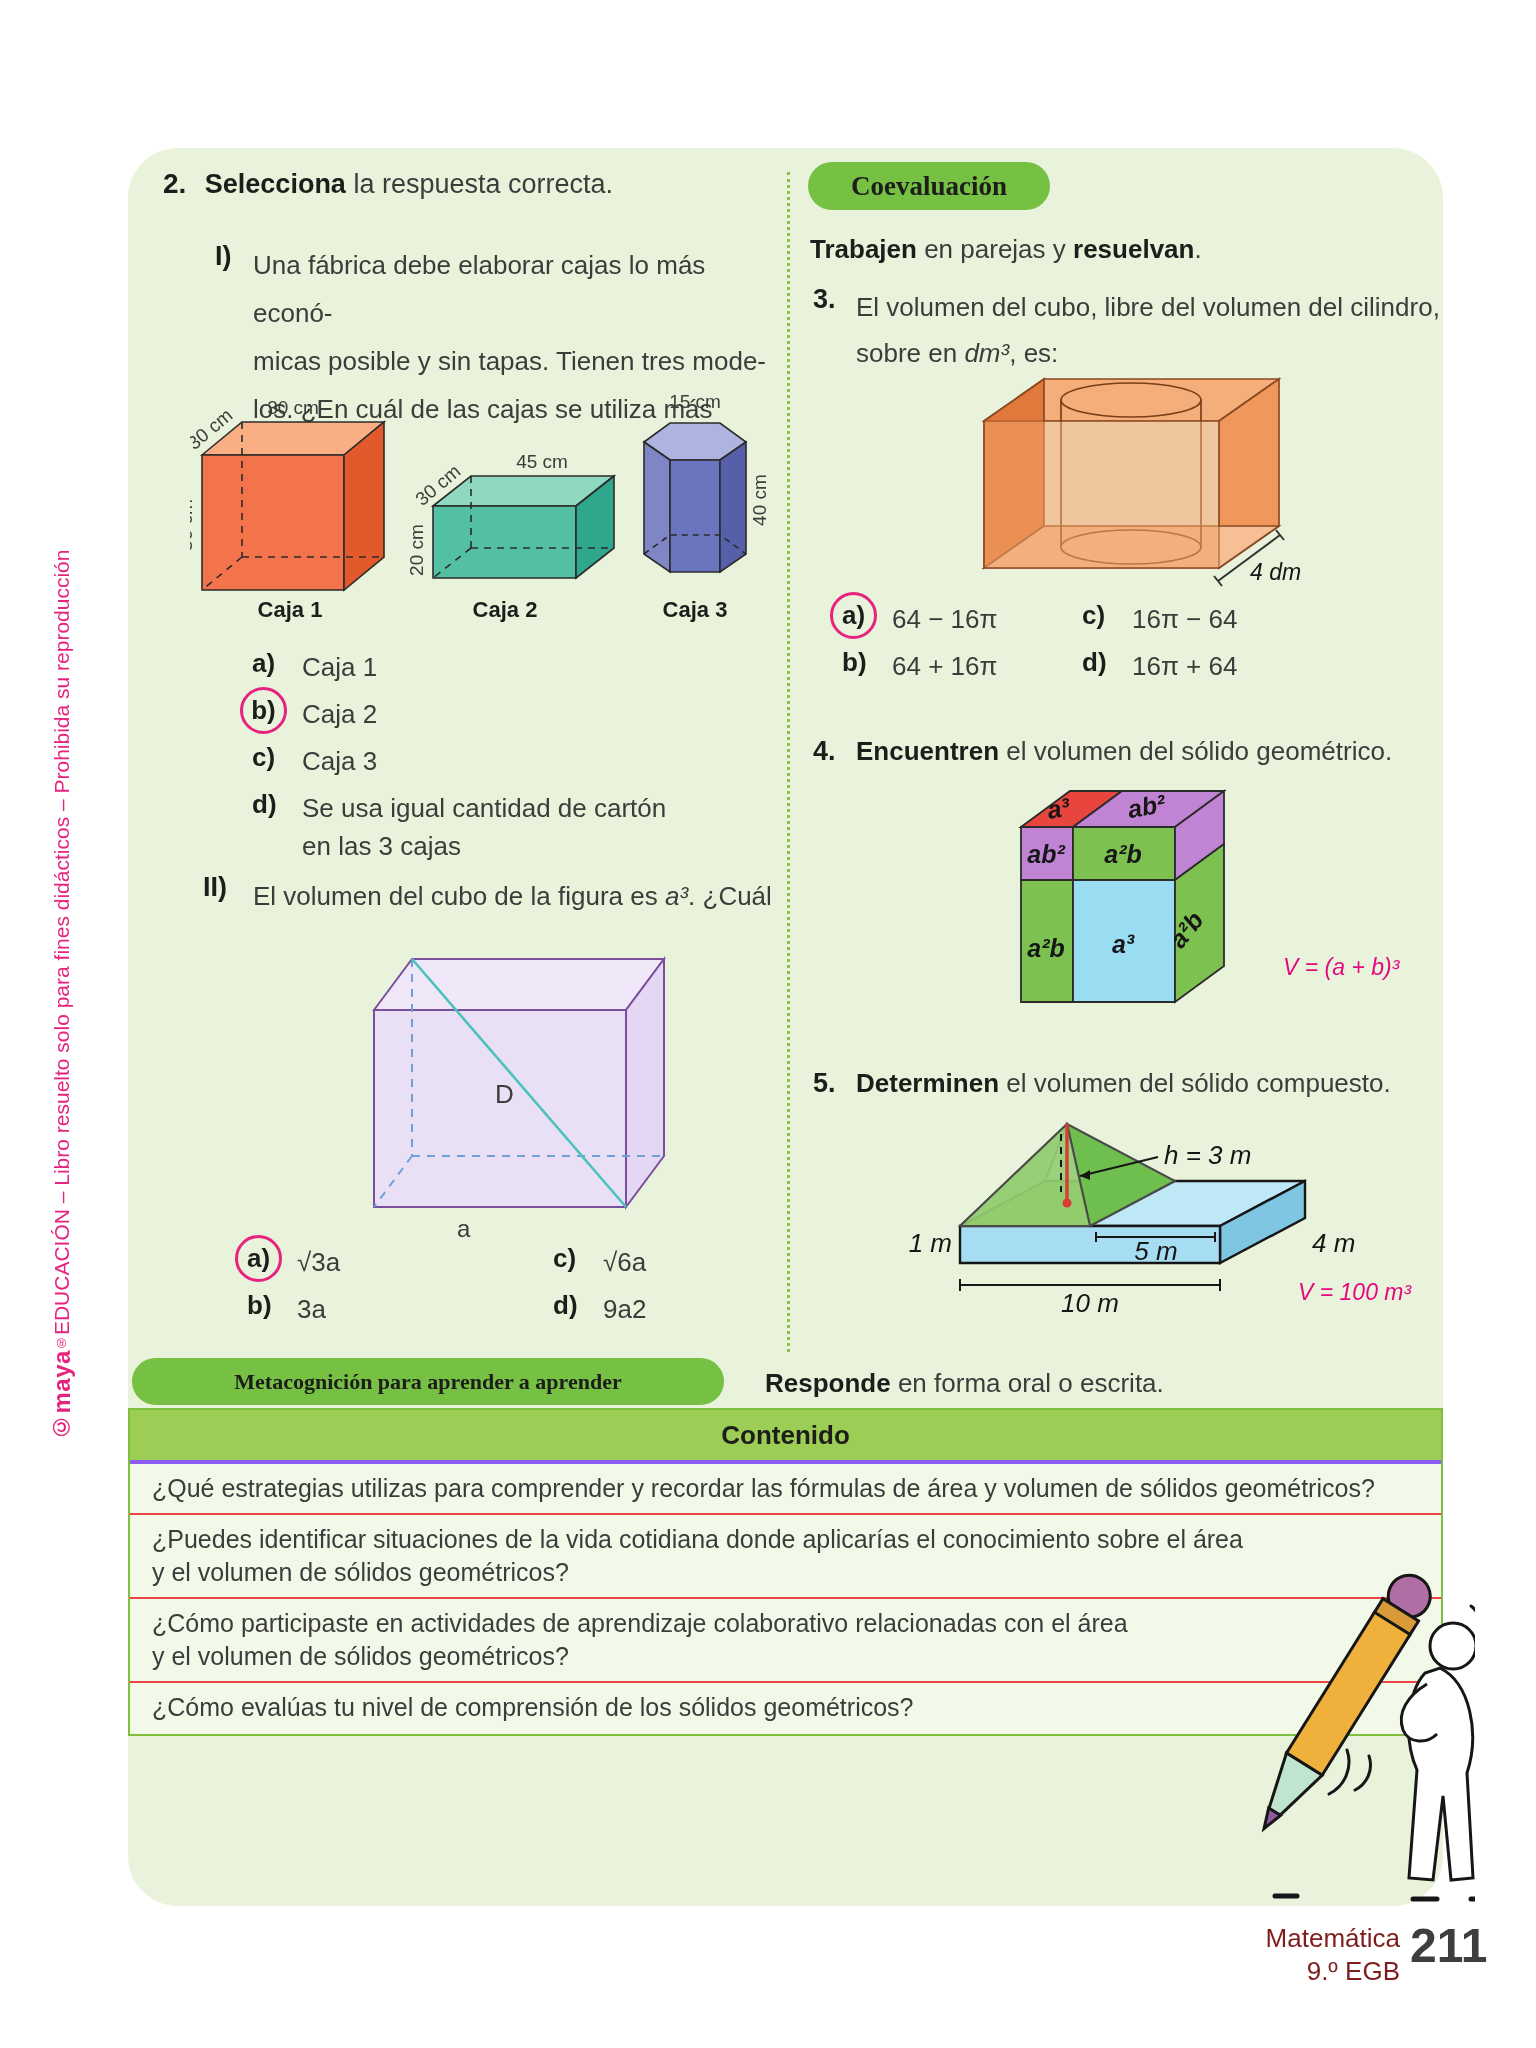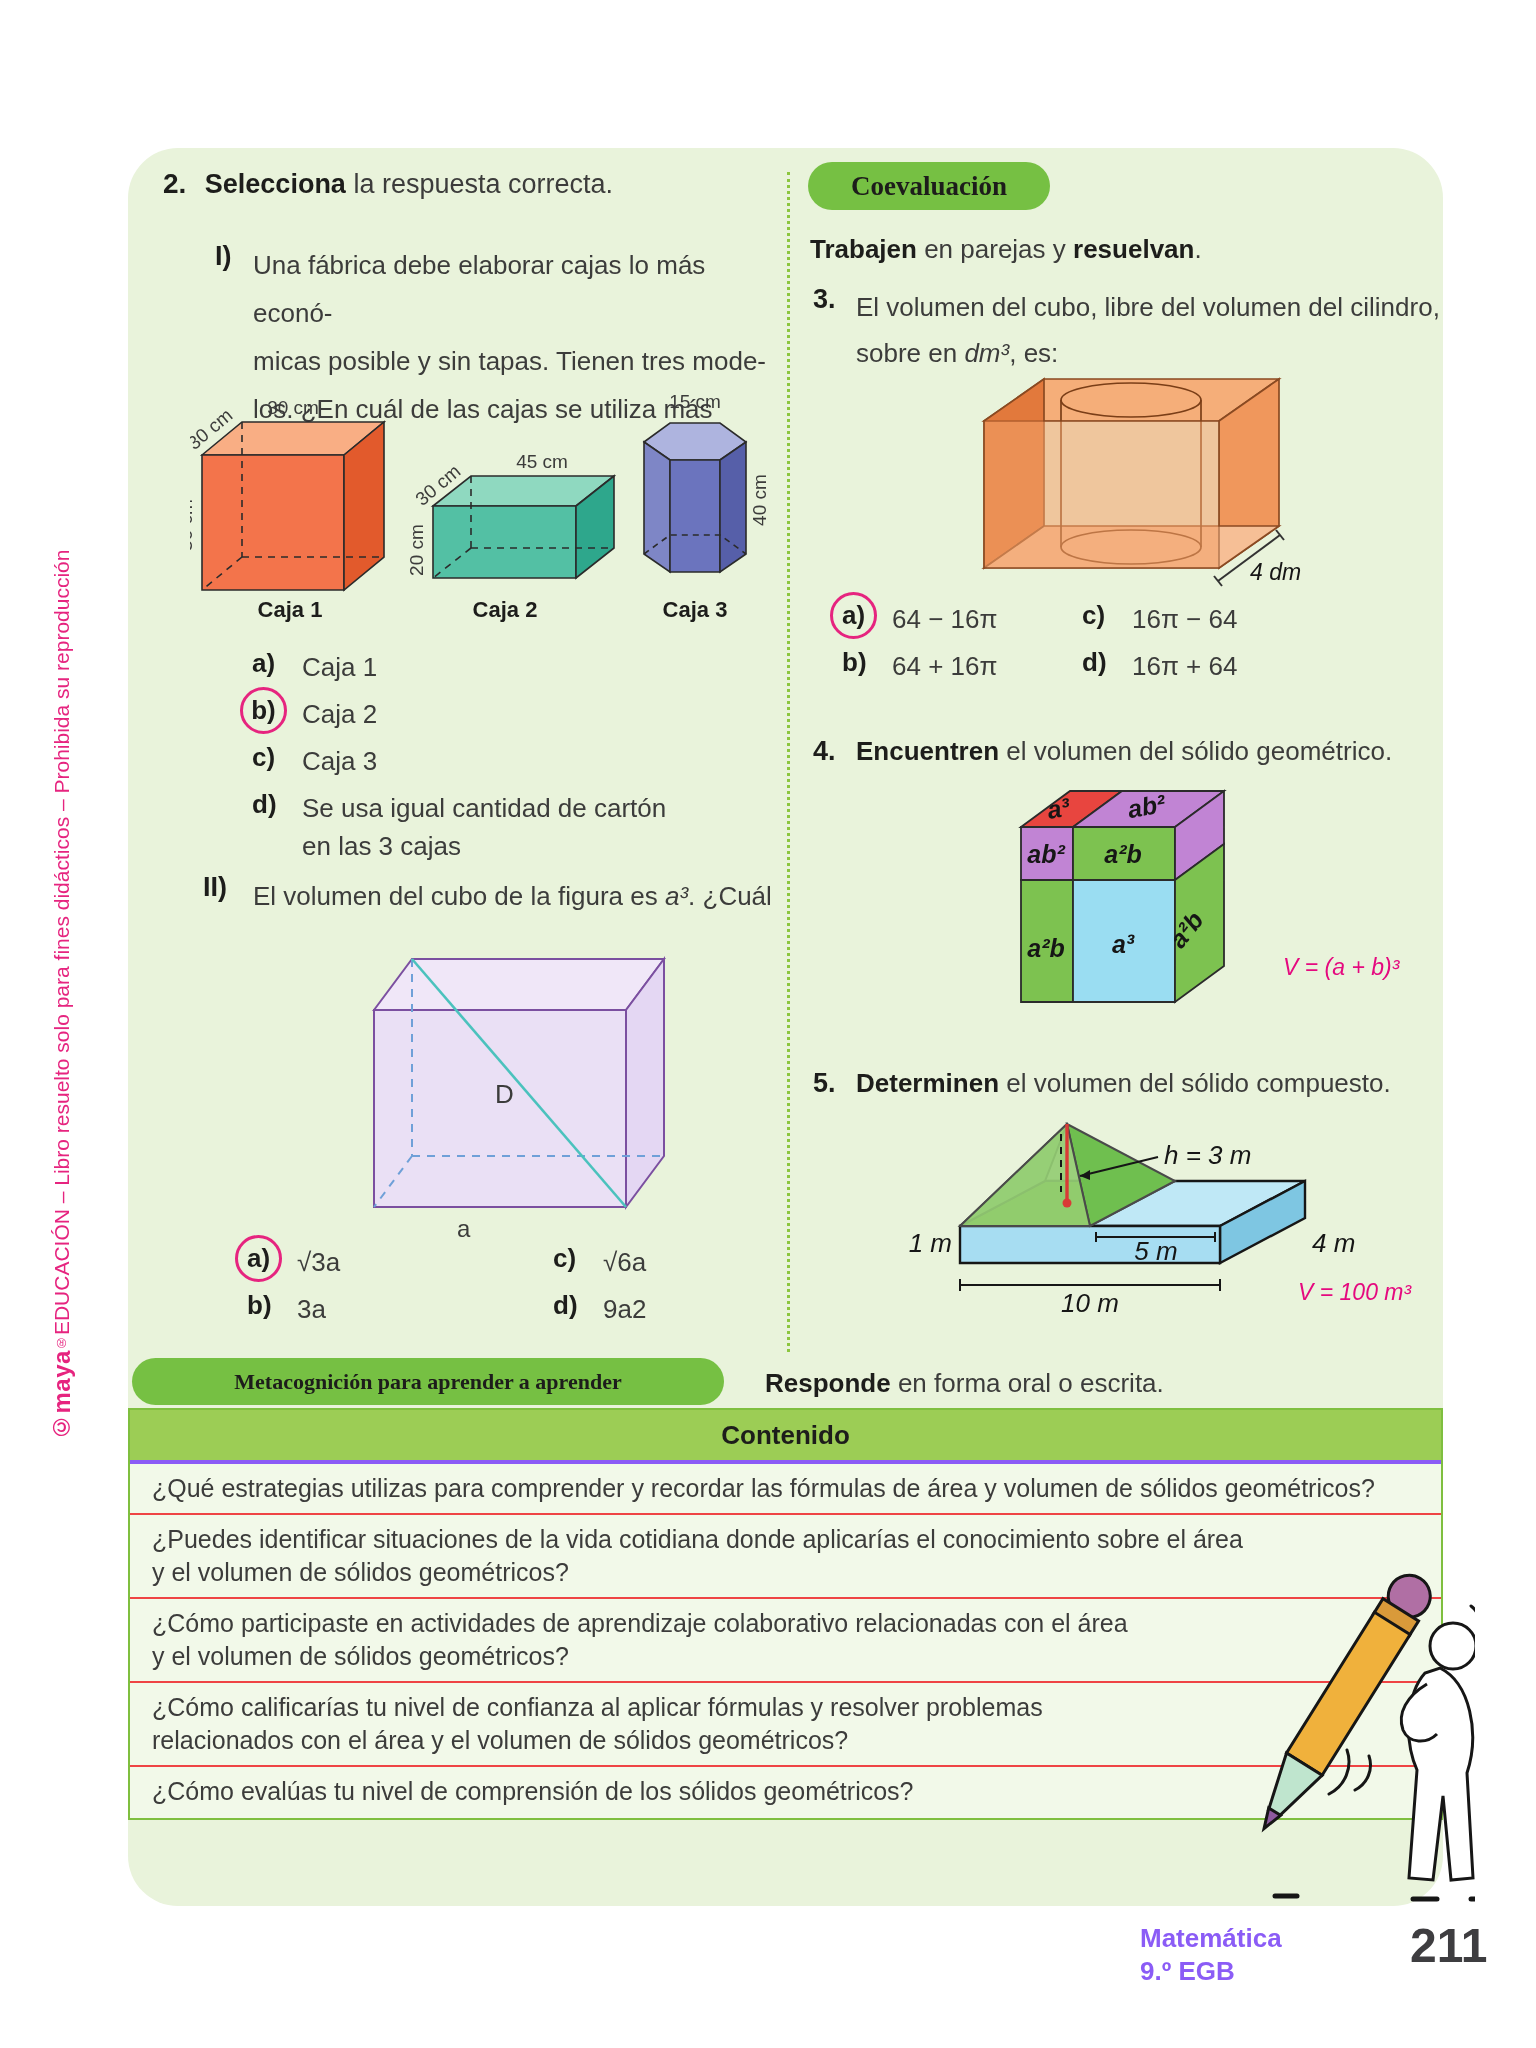--- a/index.html
+++ b/index.html
@@ -39,22 +39,22 @@
   .ctable{position:absolute;left:128px;top:1408px;width:1315px;
           border:2px solid #7FBF3F;box-sizing:border-box;z-index:1;}
   .ctable .hdr{background:#9CCD55;height:50px;font-weight:bold;font-size:26px;
                display:flex;align-items:center;justify-content:center;
                color:#1D1D1B;border-bottom:4px solid #8b5cf6;}
   .trow{background:#F2F9E9;border-bottom:2px solid #ef4444;padding:8px 22px;
         font-size:25px;line-height:33px;white-space:pre-line;box-sizing:border-box;}
   .trow.last{border-bottom:none;}
   .h1{height:51px;} .h2{height:84px;}
   
-  .footer-sub{position:absolute;left:1140px;top:1922px;width:260px;
-              font-size:26px;color:#8b5cf6;line-height:33px;font-weight:bold;}
+  .footer-sub{position:absolute;left:1140px;top:1922px;width:260px;text-align:right;
+              font-size:26px;color:#7f1d1d;line-height:33px;}
   .footer-page{position:absolute;left:1410px;top:1918px;font-size:48px;font-weight:bold;
                color:#3E3D40;}
   svg text{font-family:"Liberation Sans",sans-serif;}
   .dim{font-size:19px;fill:#3C3C3B;}
   .dimi{font-size:23px;font-style:italic;fill:#161616;}
   .cajalbl{font-size:22px;font-weight:bold;fill:#1D1D1B;}
   .m4{font-size:25px;font-style:italic;font-weight:bold;fill:#161616;}
   .pinkf{fill:#E5097F;font-size:23px;font-style:italic;}
 </style>
 </head>
@@ -302,22 +302,20 @@
 <div class="pill abs" style="left:132px;top:1358px;width:592px;height:47px;font-size:22px;">Metacognición para aprender a aprender</div>
 <div class="abs" style="left:765px;top:1368px;font-size:26px;"><b class="qbold">Responde</b><span> en forma oral o escrita.</span></div>
 
 <div class="ctable">
   <div class="hdr">Contenido</div>
   <div class="trow h1">¿Qué estrategias utilizas para comprender y recordar las fórmulas de área y volumen de sólidos geométricos?</div>
   <div class="trow h2">¿Puedes identificar situaciones de la vida cotidiana donde aplicarías el conocimiento sobre el área
 y el volumen de sólidos geométricos?</div>
   <div class="trow h2">¿Cómo participaste en actividades de aprendizaje colaborativo relacionadas con el área
 y el volumen de sólidos geométricos?</div>
-  <div class="trow h2">¿Cómo calificarías tu nivel de confianza al aplicar fórmulas y resolver problemas
-relacionados con el área y el volumen de sólidos geométricos?</div>
   <div class="trow h1 last">¿Cómo evalúas tu nivel de comprensión de los sólidos geométricos?</div>
 </div>
 
 <svg class="abs" style="left:1155px;top:1548px;z-index:5;" width="320" height="360" viewBox="0 0 320 360">
   <g transform="translate(250,55) rotate(122)">
     <circle cx="-8" cy="0" r="21" fill="#B06FA4" stroke="#161616" stroke-width="3"></circle>
     <rect x="8" y="-21" width="18" height="42" fill="#D99A3A" stroke="#161616" stroke-width="3"></rect>
     <rect x="24" y="-21" width="166" height="42" fill="#F0B13C" stroke="#161616" stroke-width="3"></rect>
     <polygon points="190,-21 190,21 248,6 248,-6" fill="#BFE5CE" stroke="#161616" stroke-width="3"></polygon>
     <polygon points="246,-7 246,7 266,0" fill="#8E5A9E" stroke="#161616" stroke-width="3"></polygon>

